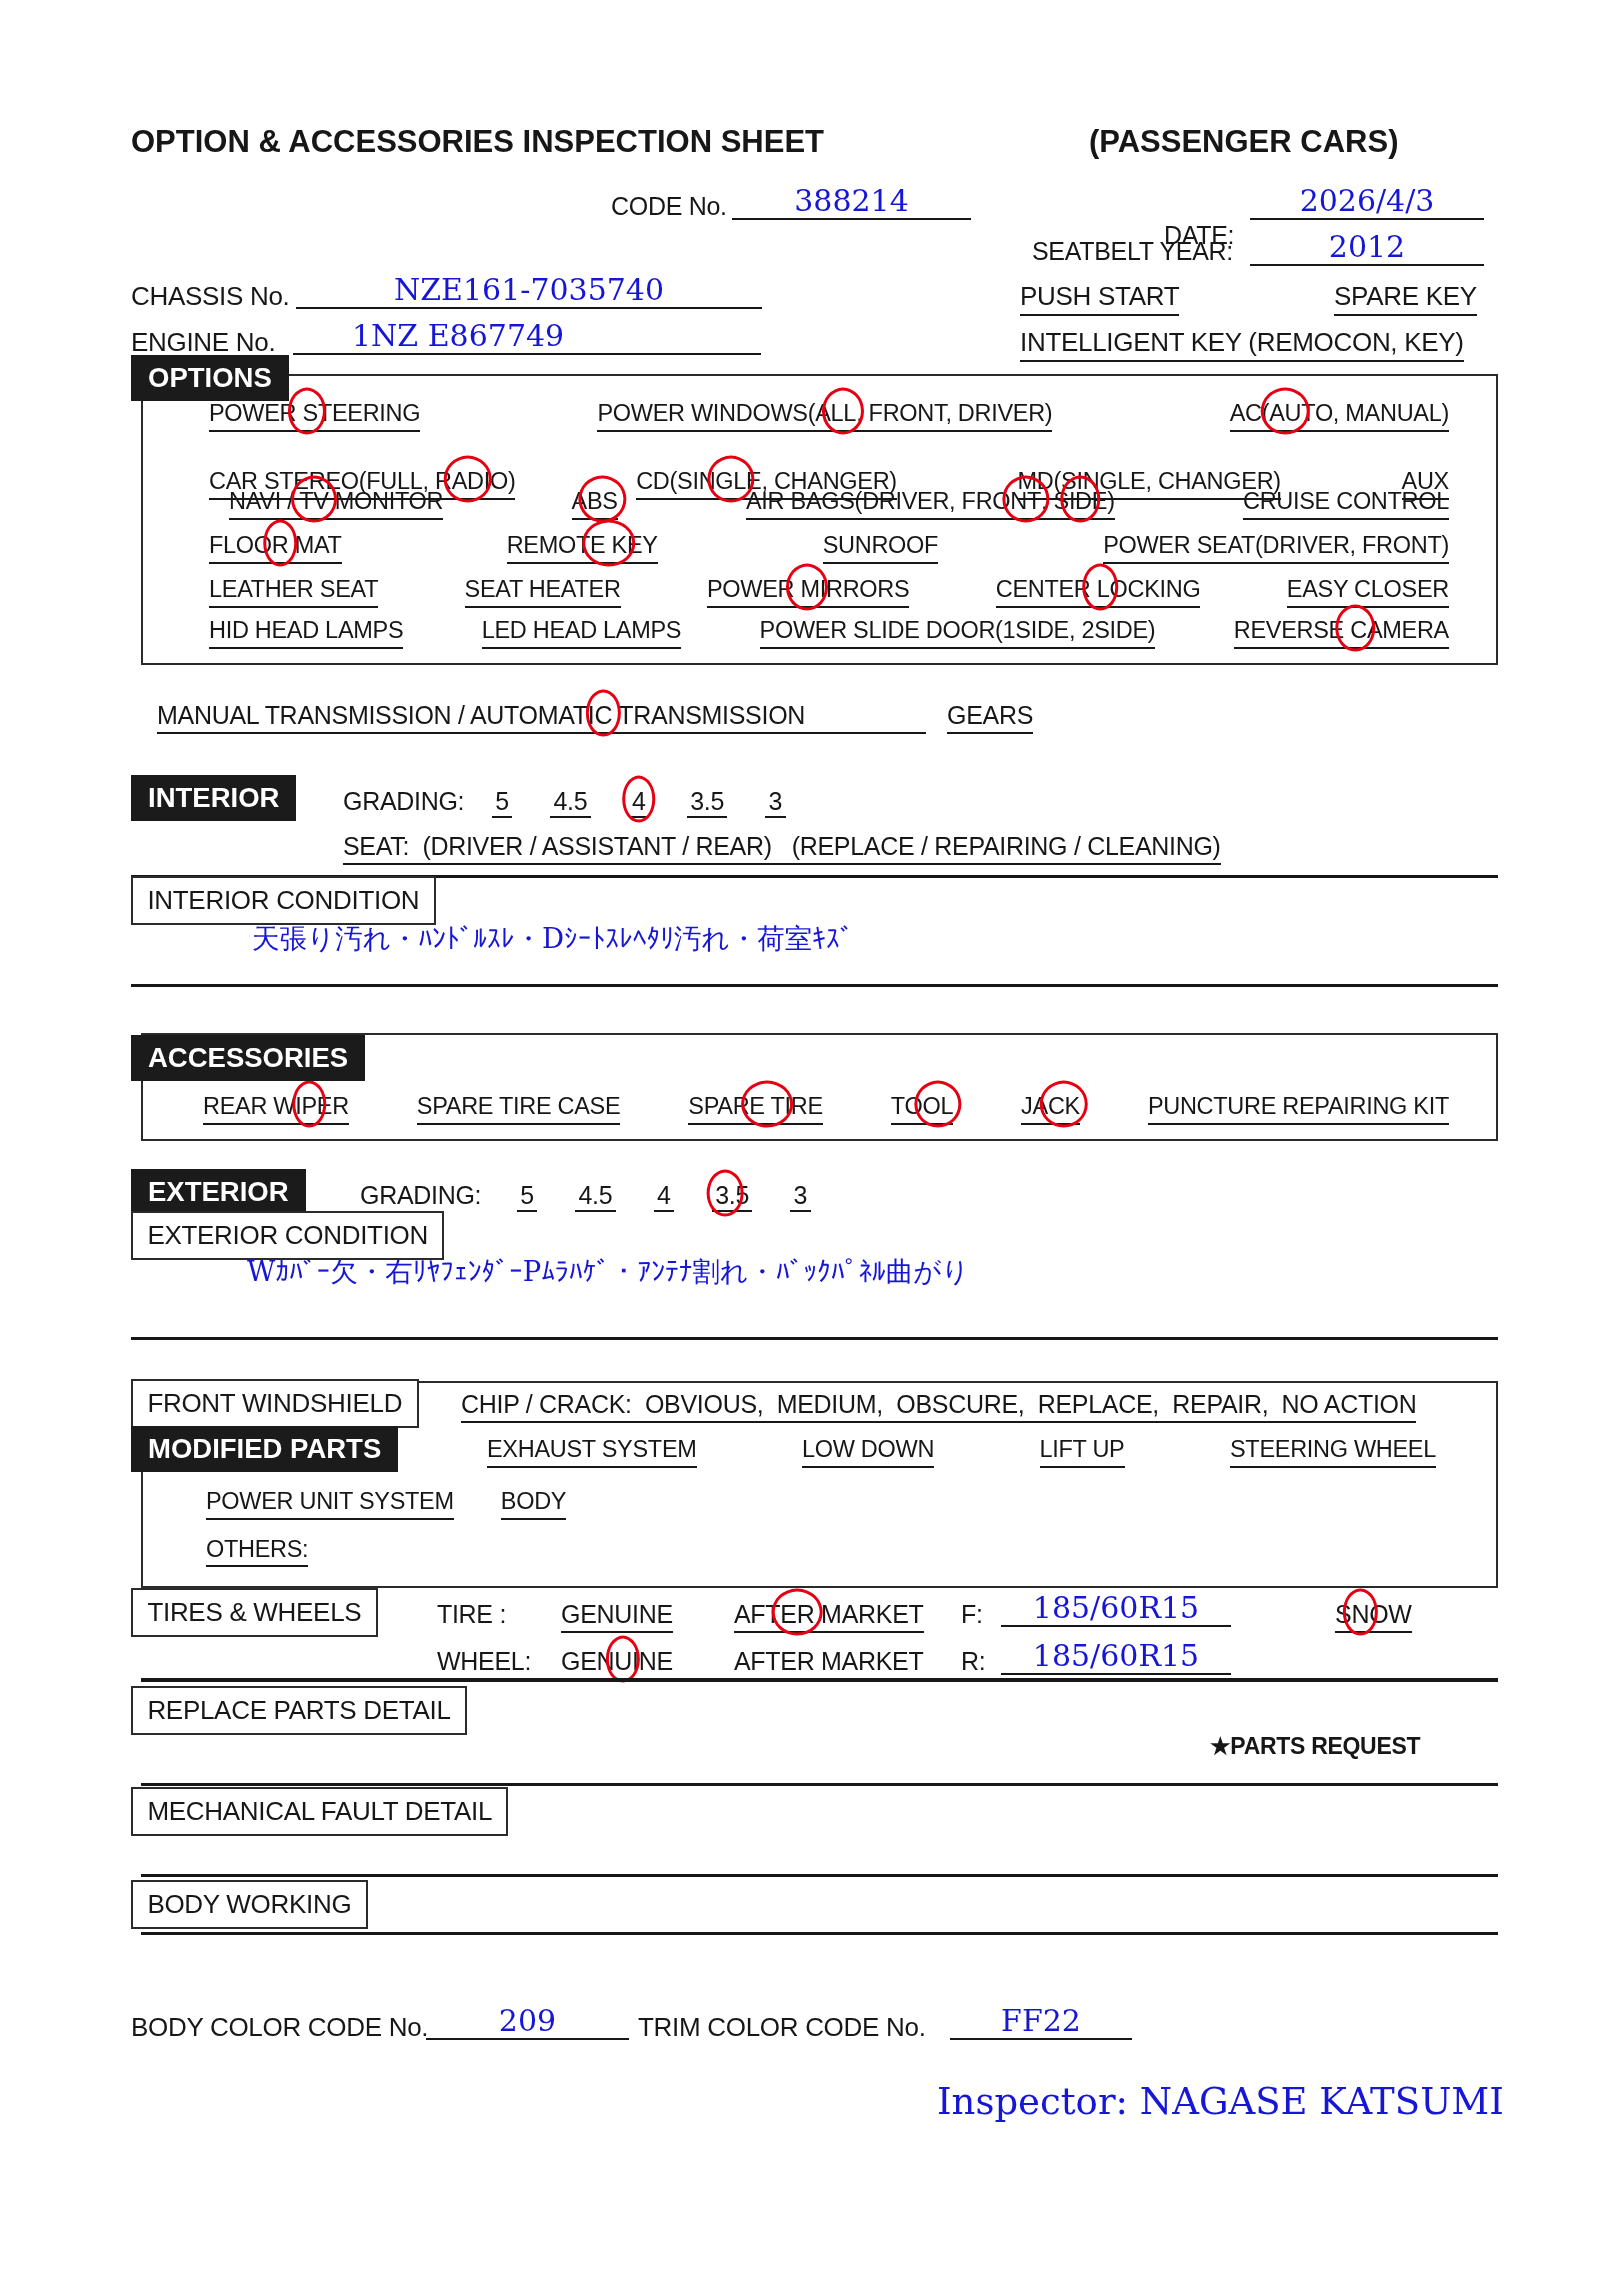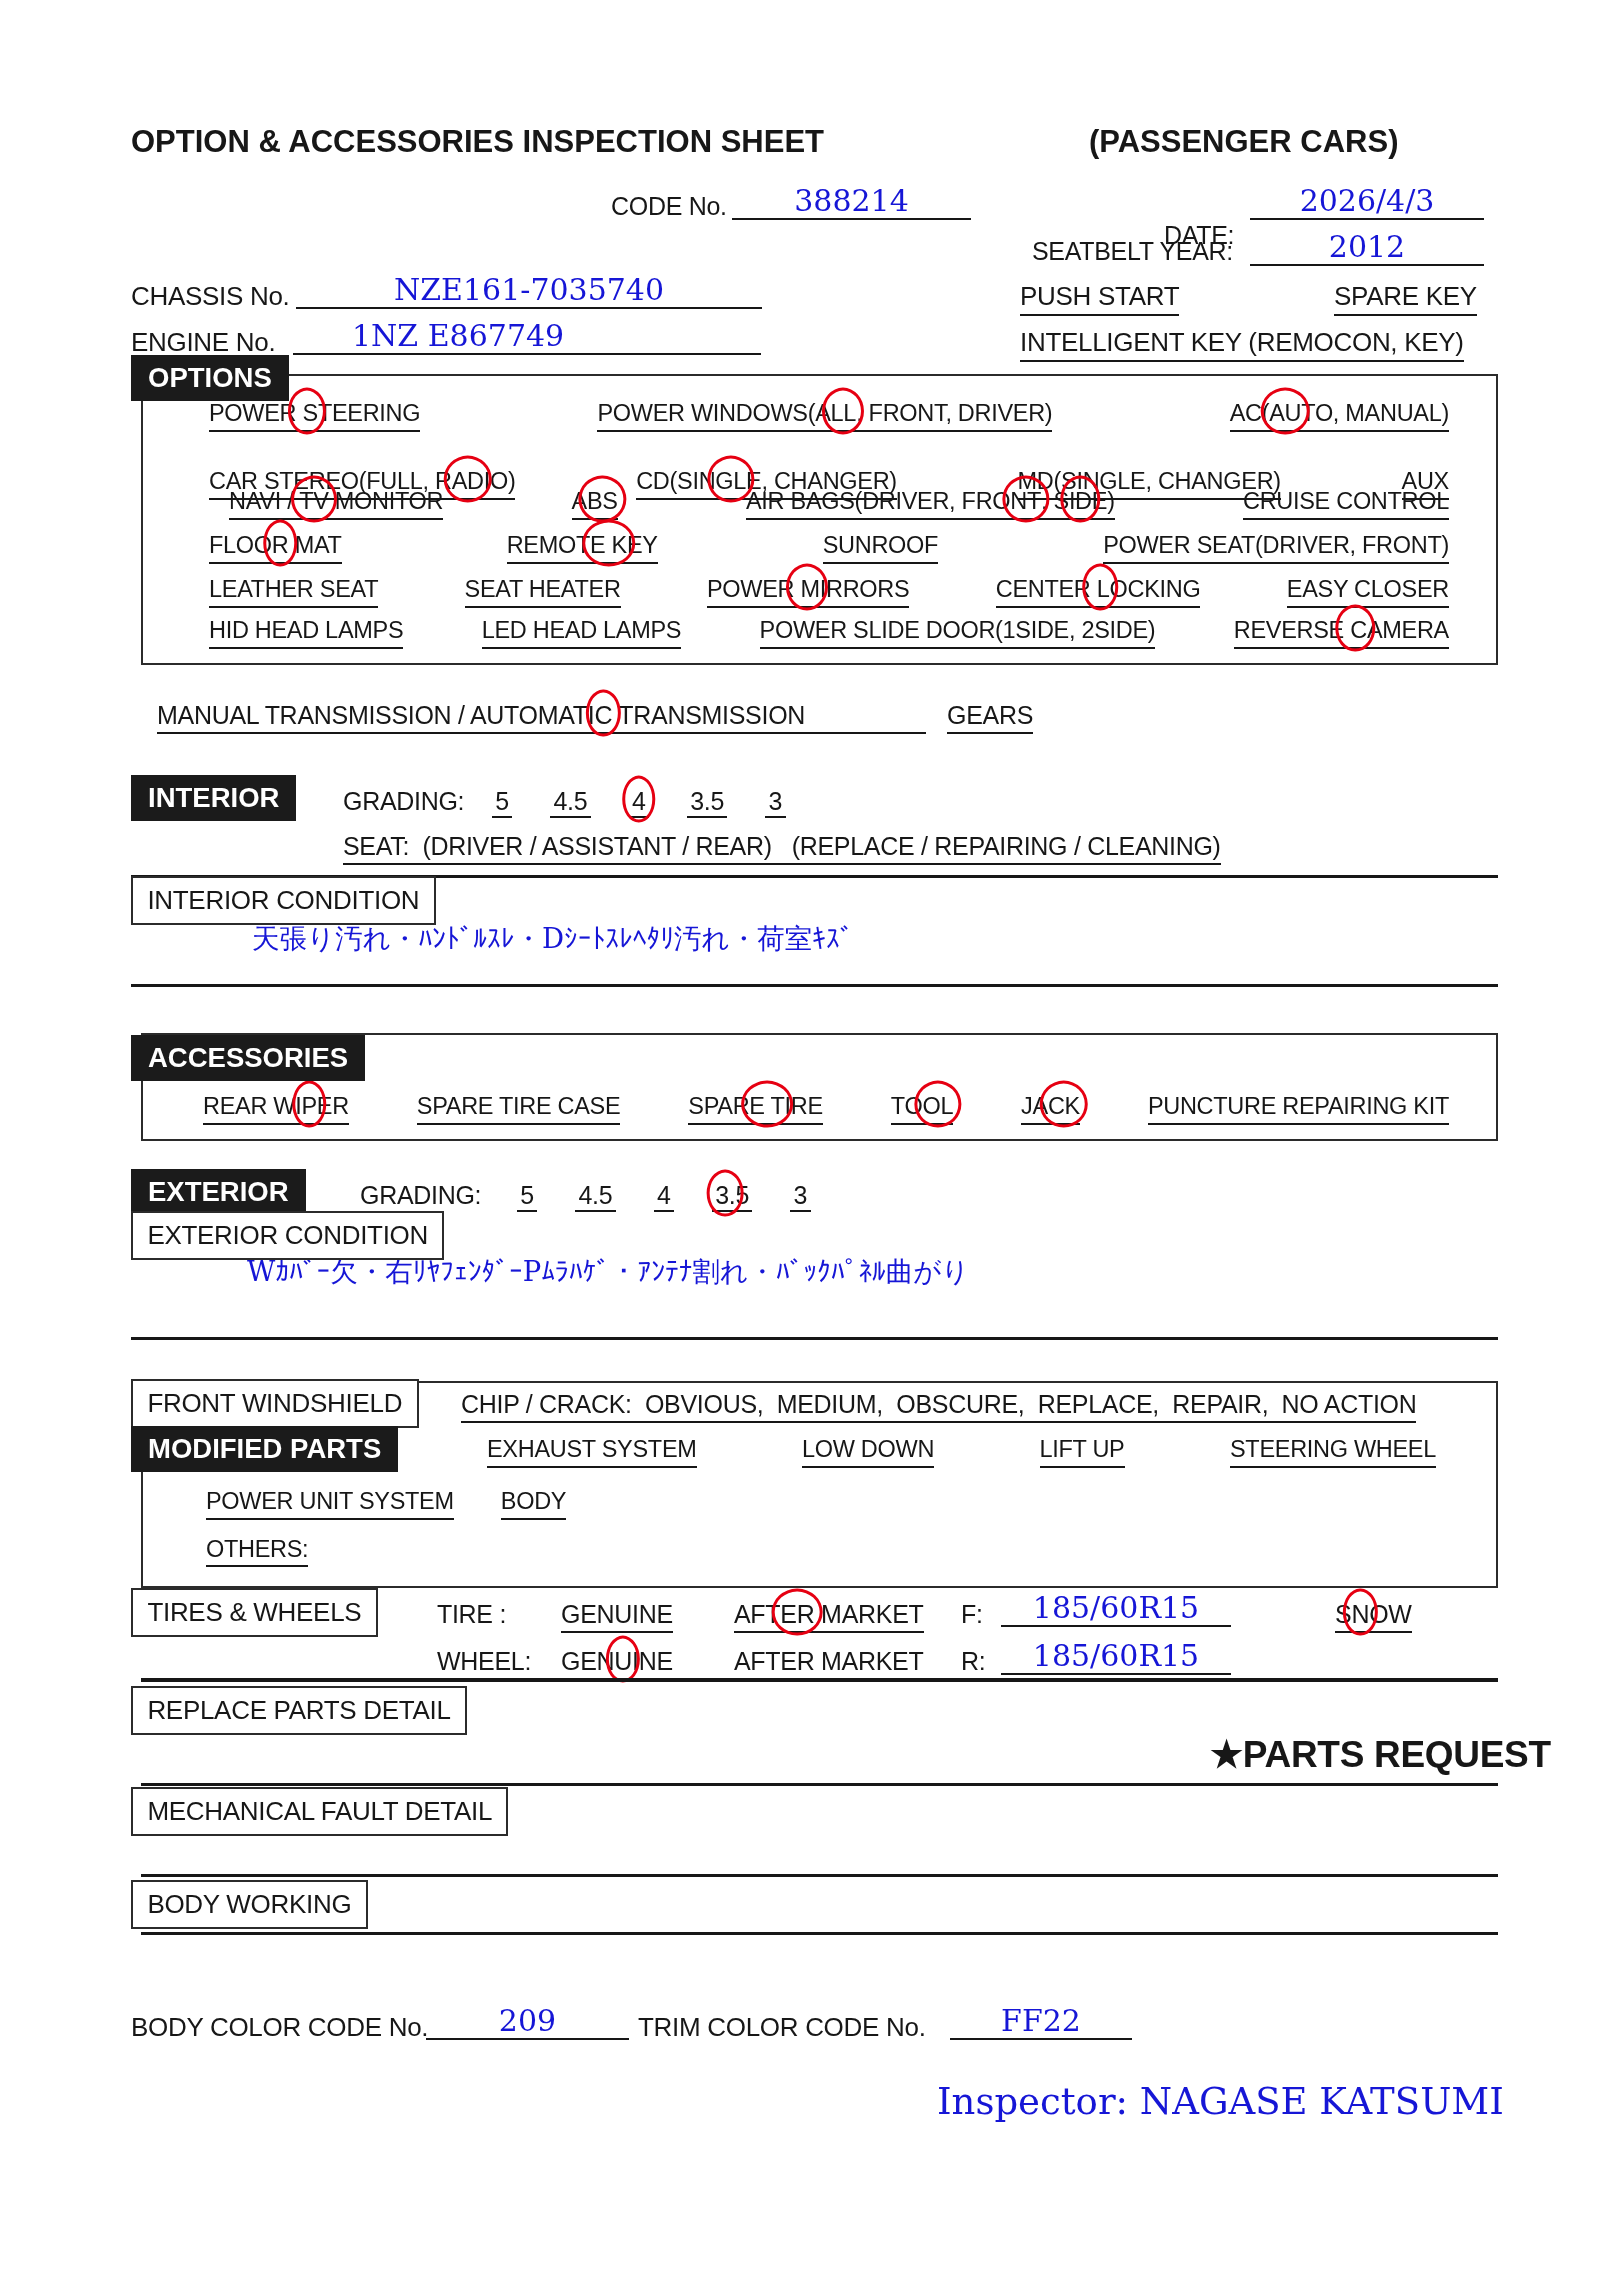--- a/index.html
+++ b/index.html
@@ -48,21 +48,21 @@
     font-size:27.5px;letter-spacing:0;white-space:nowrap;
   }
   .c{position:relative;}
   .c::after{
     content:"";position:absolute;left:50%;top:50%;
     transform:translate(-50%,-54%);
     width:calc(100% + 10.5px);min-width:27.5px;height:41px;
     border:3.3px solid var(--red);border-radius:50%;
     pointer-events:none;
   }
-  .star{font-size:37px;font-weight:bold;}
+  .star{font-size:23px;font-weight:bold;}
   .insp{position:absolute;font-family:"DejaVu Serif", serif;color:var(--blue);font-size:37px;letter-spacing:0;white-space:nowrap;}
 </style>
 </head>
 <body>
 
 <div id="page">
 
   <div class="lb title" style="left:131px;top:124px;">OPTION &amp; ACCESSORIES INSPECTION SHEET</div>
   <div class="lb title" style="left:1089px;top:124px;">(PASSENGER CARS)</div>
 

